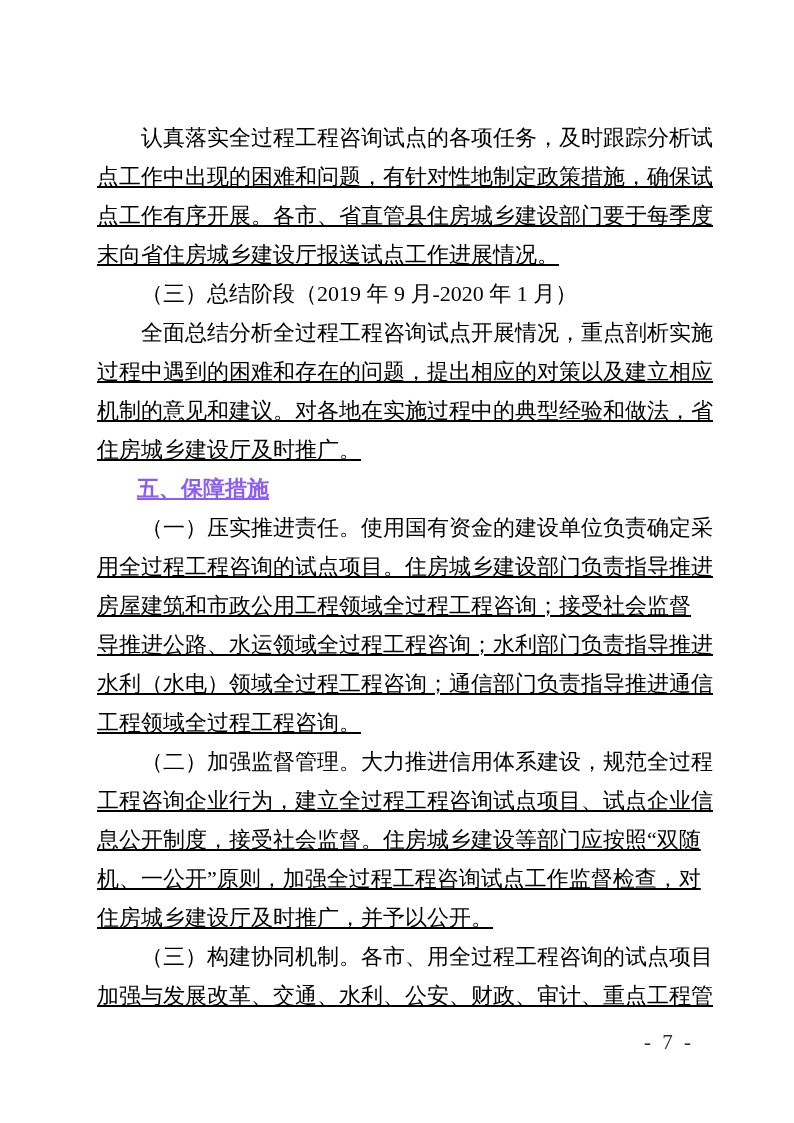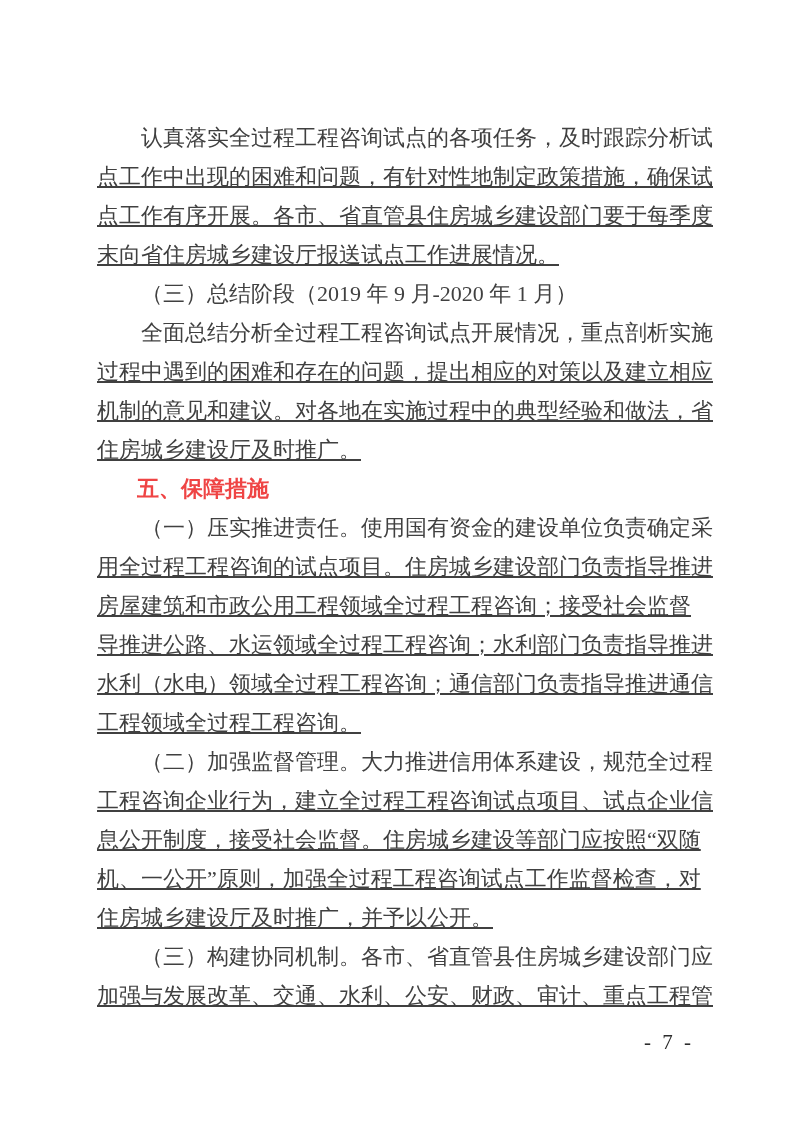--- a/index.html
+++ b/index.html
@@ -20,36 +20,37 @@
     left: 97px;
     top: 118px;
     width: 640px;
   }
   .line {
     height: 39px;
     line-height: 39px;
     font-size: 22px;
     letter-spacing: 0px;
     white-space: nowrap;
-    color: #404040;
+    color: #000000;
     font-family: "Liberation Serif", "DejaVu Serif", serif;
     -webkit-font-smoothing: antialiased;
   }
   .line.indent {
     padding-left: 44px;
   }
   .line.flush {
     padding-left: 0;
     text-decoration: underline;
   }
   .line.heading {
     padding-left: 40px;
     font-weight: bold;
-    color: #ef4444;
+    color: #8b5cf6;
     font-family: "Liberation Sans", "DejaVu Sans", sans-serif;
+    text-decoration: underline;
   }
   .page-number {
     position: absolute;
     top: 1030px;
     right: 100px;
     font-size: 21px;
     letter-spacing: 3px;
     color: #2c2c2c;
     font-family: "Liberation Serif", "DejaVu Serif", serif;
   }
@@ -73,17 +74,17 @@
       <div class="line flush">用全过程工程咨询的试点项目。住房城乡建设部门负责指导推进</div>
       <div class="line flush">房屋建筑和市政公用工程领域全过程工程咨询；接受社会监督</div>
       <div class="line flush">导推进公路、水运领域全过程工程咨询；水利部门负责指导推进</div>
       <div class="line flush">水利（水电）领域全过程工程咨询；通信部门负责指导推进通信</div>
       <div class="line flush">工程领域全过程工程咨询。</div>
       <div class="line indent">（二）加强监督管理。大力推进信用体系建设，规范全过程</div>
       <div class="line flush">工程咨询企业行为，建立全过程工程咨询试点项目、试点企业信</div>
       <div class="line flush">息公开制度，接受社会监督。住房城乡建设等部门应按照“双随</div>
       <div class="line flush">机、一公开”原则，加强全过程工程咨询试点工作监督检查，对</div>
       <div class="line flush">住房城乡建设厅及时推广，并予以公开。</div>
-      <div class="line indent">（三）构建协同机制。各市、省直管县住房城乡建设部门应</div>
+      <div class="line indent">（三）构建协同机制。各市、用全过程工程咨询的试点项目</div>
       <div class="line flush">加强与发展改革、交通、水利、公安、财政、审计、重点工程管</div>
     </div>
   <div class="page-number">- 7 -</div>
 </div>
 
 </body></html>

